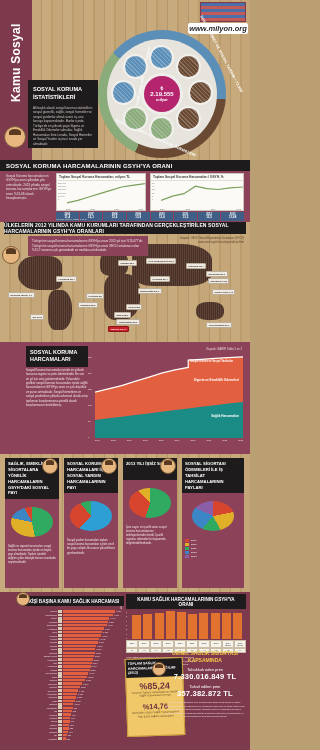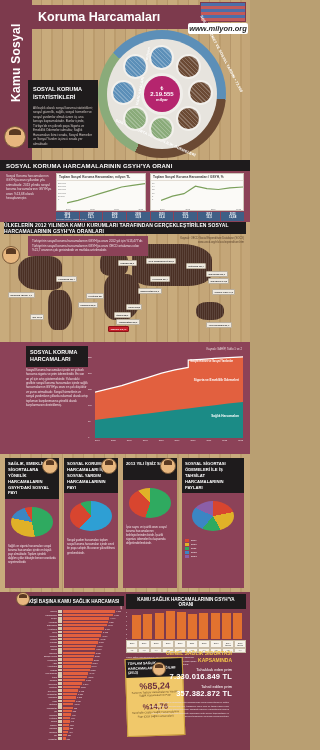--- a/index.html
+++ b/index.html
@@ -212,38 +212,35 @@
   .tbl-cell { flex:1; border:.4px solid #c9bda8; background:#f7f3ea; font-size:2.1px; text-align:center; color:#333; padding:.8px 0; }
 
   .clipboard {
     position:absolute; left:3px; top:62px; width:58px; height:78px;
     background:#f0c86a; border:1px solid #c79b3c; transform:rotate(-2deg);
   }
   .clip-hdr { background:#1e1b1c; color:#fff; font-size:3.4px; font-weight:bold; padding:2px; line-height:1.35; }
   .clip-big { font-size:9px; font-weight:bold; color:#6b2f3f; text-align:center; margin-top:4px; }
   .clip-sub { font-size:2.6px; color:#5a4320; text-align:center; line-height:1.4; padding:0 3px; }
 
-  .gss-panel { position:absolute; right:18px; top:58px; width:86px; text-align:right; }
+  .gss-panel { position:absolute; right:2px; top:58px; width:86px; text-align:center; }
   .gss-hdr { color:#f5c84a; font-size:5px; font-weight:bold; line-height:1.4; }
   .gss-lab { color:#fff; font-size:4px; margin-top:3px; }
   .gss-num { color:#fff; font-size:7.5px; font-weight:bold; letter-spacing:.2px; }
   .gss-note { color:#e7d7dc; font-size:2.4px; line-height:1.5; margin-top:3px; padding:0 3px; }
 </style>
 </head>
 <body>
 
 <div class="wood"></div>
 
 <div id="header">
   <div class="side-band"></div>
   <div class="side-title">Kamu Sosyal</div>
 
-  <div class="title-bar">
-    <span>Koruma Harcamaları</span>
-  </div>
   <div class="logo-box"></div>
   <div class="url-badge">www.milyon.org</div>
 
   <div id="circle-diagram">
     <div class="ring"></div>
     <div class="ring-inner"></div>
 
     <div class="ring-label" style="left:6px;top:52px;transform:rotate(-78deg);">SAĞLIK HARCAMALARI • 72.227 milyon</div>
     <div class="ring-label" style="left:80px;top:22px;transform:rotate(62deg);">SOSYAL HİZMET VE SOSYAL YARDIM • 72.900</div>
     <div class="ring-label" style="left:14px;top:106px;transform:rotate(24deg);">SOSYAL SİGORTA VE EMEKLİLİK ÖDEMELERİ</div>

